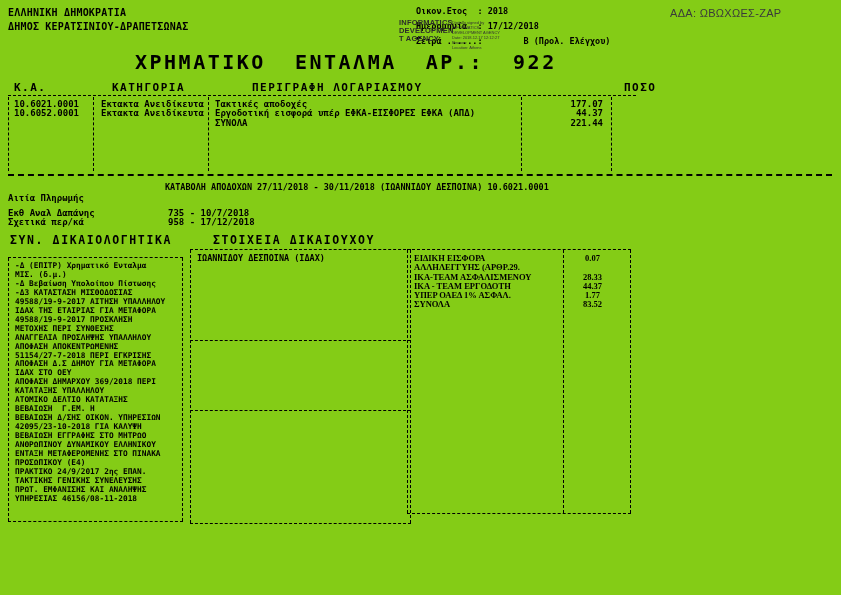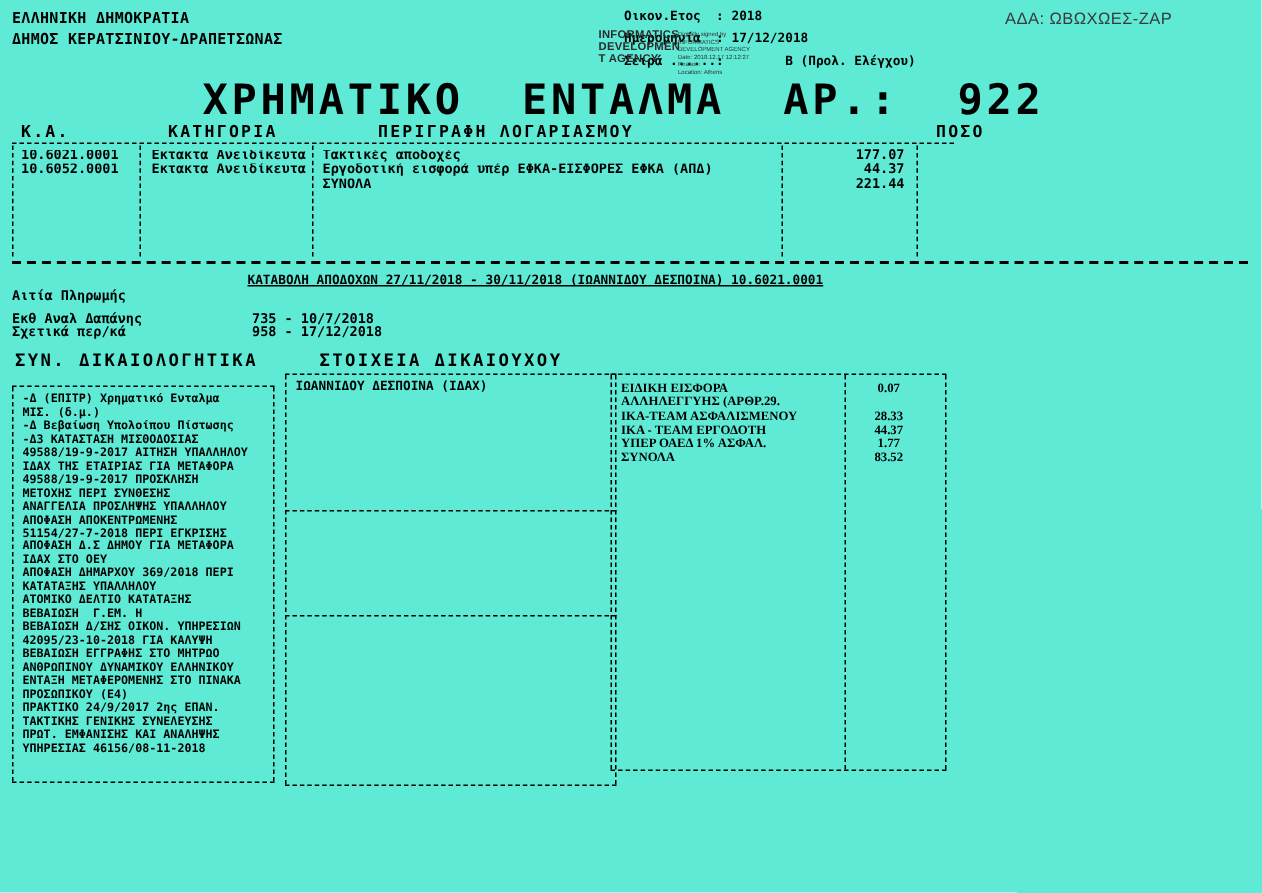--- a/index.html
+++ b/index.html
@@ -1,44 +1,44 @@
 <!DOCTYPE html>
 <html><head>
 <meta charset="utf-8">
 <style>
   html,body{margin:0;padding:0;background:#ffffff;}
   .page{
-    position:relative;width:841px;height:595px;background:#5eead4;overflow:hidden;
+    position:relative;width:841px;height:595px;background:#84cc16;overflow:hidden;
     font-family:"DejaVu Sans Mono",monospace;font-weight:bold;color:#000;
   }
   .abs{position:absolute;}
   .pre{white-space:pre;}
   
   .hline{position:absolute;border-top:1px dashed #000;height:0;}
   .hline2{position:absolute;border-top:2px dashed #000;height:0;}
   .vline{position:absolute;top:0;bottom:0;width:0;border-left:1px dashed #000;}
   
   .org{font-size:10px;line-height:13.5px;letter-spacing:0.2px;}
   .fiscal{font-size:8.5px;line-height:15px;}
   .ada{font-family:"Liberation Sans",sans-serif;font-weight:normal;font-size:11px;color:#3a3a3a;letter-spacing:0.3px;}
-  .title{font-size:28px;letter-spacing:2.5px;}
+  .title{font-size:20px;letter-spacing:2.5px;}
   
   .stamp-big{font-family:"Liberation Sans",sans-serif;font-weight:bold;font-size:7.5px;line-height:8px;color:#2b2b2b;letter-spacing:0.2px;}
   .stamp-small{font-family:"Liberation Sans",sans-serif;font-weight:normal;font-size:4px;line-height:5px;color:#333;}
   
   .th{font-size:11px;letter-spacing:1.5px;}
   .wtable{position:absolute;left:8px;top:97px;width:603px;height:74px;}
   .wrows{position:absolute;left:0;top:3px;right:0;}
   .wrow{display:flex;height:9.3px;font-size:9px;line-height:9.3px;}
   .c-ka{width:85px;padding-left:6px;box-sizing:border-box;overflow:hidden;}
   .c-cat{width:115px;padding-left:8px;box-sizing:border-box;overflow:hidden;}
   .c-desc{width:313px;padding-left:7px;box-sizing:border-box;overflow:hidden;}
   .c-amt{width:90px;padding-right:8px;box-sizing:border-box;text-align:right;}
   
-  .kataboli{font-size:8.5px;text-decoration:underline;}
+  .kataboli{font-size:8.5px;}
   .info{font-size:9px;}
   
   .sect{font-size:11.5px;letter-spacing:1.6px;}
   
   .docbox{position:absolute;left:8px;top:257px;width:175px;height:263px;border-top:1px dashed #000;border-bottom:1px dashed #000;}
   .docrows{position:absolute;left:0;top:4px;right:0;}
   .litem{font-size:7.8px;line-height:8.96px;padding-left:7px;overflow:hidden;height:8.96px;}
   
   .payeebox{position:absolute;left:190px;top:249px;width:221px;height:273px;border-top:1px dashed #000;border-bottom:1px dashed #000;}
   .payee{position:absolute;left:7px;top:3px;font-size:8.5px;}

